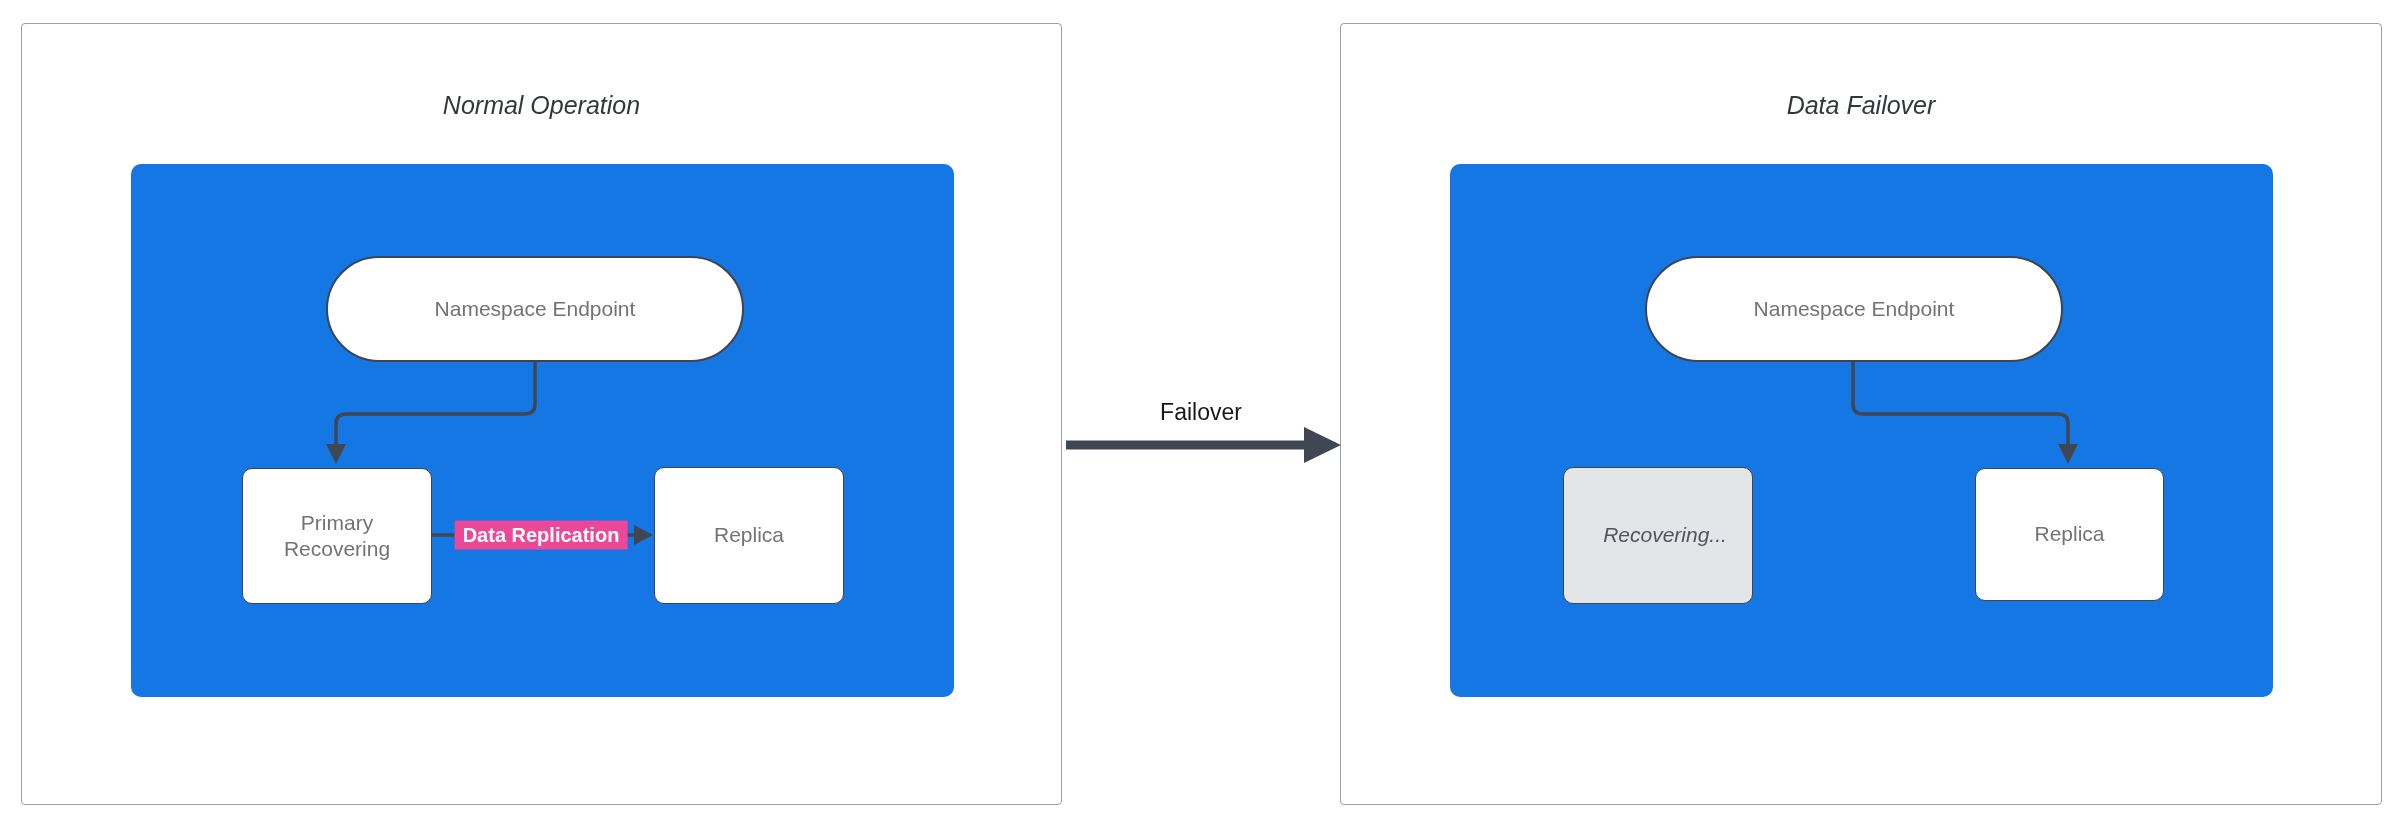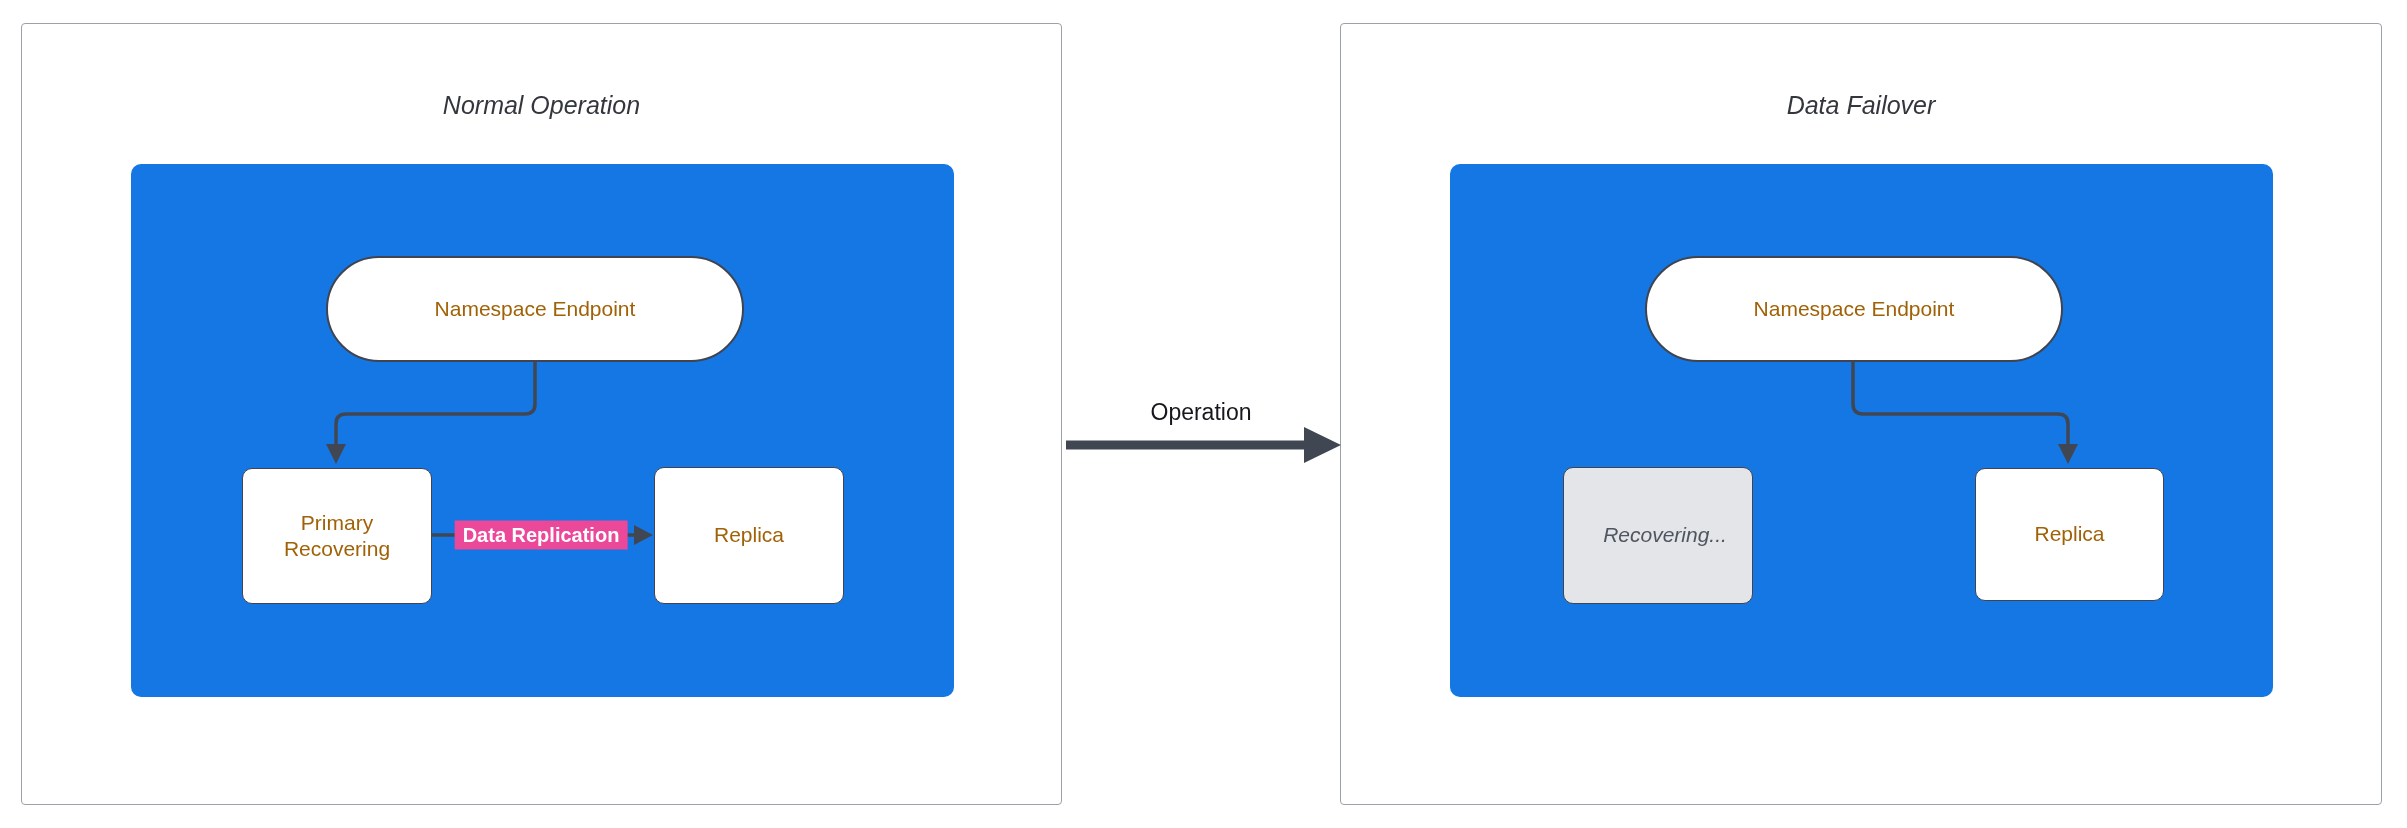--- a/index.html
+++ b/index.html
@@ -17,21 +17,21 @@
     position:absolute;top:67px;left:0;right:0;margin:0;text-align:center;
     font-size:25px;font-weight:normal;font-style:italic;color:#33373D;
   }
   .group{
     position:absolute;left:109px;top:140px;width:823px;height:533px;
     background:#1477E4;border-radius:10px;
   }
   .node{
     position:absolute;display:flex;align-items:center;justify-content:center;
     background:#ffffff;border:1.5px solid #3F4450;box-sizing:border-box;
-    text-align:center;color:#a16207;font-size:21px;line-height:1.25;
+    text-align:center;color:#737373;font-size:21px;line-height:1.25;
   }
   .pill{left:304px;top:232px;width:418px;height:106px;border-radius:53px;border-width:2px;}
   .rect{width:190px;height:136px;border-radius:10px;padding:0 14px;}
   #primary-left{left:220px;top:444px;}
   #replica-left{left:632px;top:443px;height:137px;}
   #recovering-right{left:222px;top:443px;height:137px;background:#E3E5E8;color:#4F5560;font-style:italic;padding-left:28px;}
   #replica-right{left:634px;top:444px;width:189px;height:133px;}
   .connectors{
     position:absolute;left:0;top:0;width:2407px;height:828px;pointer-events:none;
   }
@@ -89,15 +89,15 @@
     <polygon points="634,525 634,545 653,535" fill="#414752"></polygon>
 
     <path d="M1853 361 V404 Q1853 414 1863 414 H2058 Q2068 414 2068 424 V446" fill="none" stroke="#414752" stroke-width="3.5"></path>
     <polygon points="2058,444 2078,444 2068,464" fill="#414752"></polygon>
 
     <path d="M1066 445 H1306" fill="none" stroke="#414752" stroke-width="9"></path>
     <polygon points="1304,427 1304,463 1341,445" fill="#414752"></polygon>
   </svg>
 
   <div class="edge-label" id="label-replication">Data Replication</div>
-  <div class="edge-label" id="label-failover">Operation</div>
+  <div class="edge-label" id="label-failover">Failover</div>
 
 </div>
 
 </body></html>

